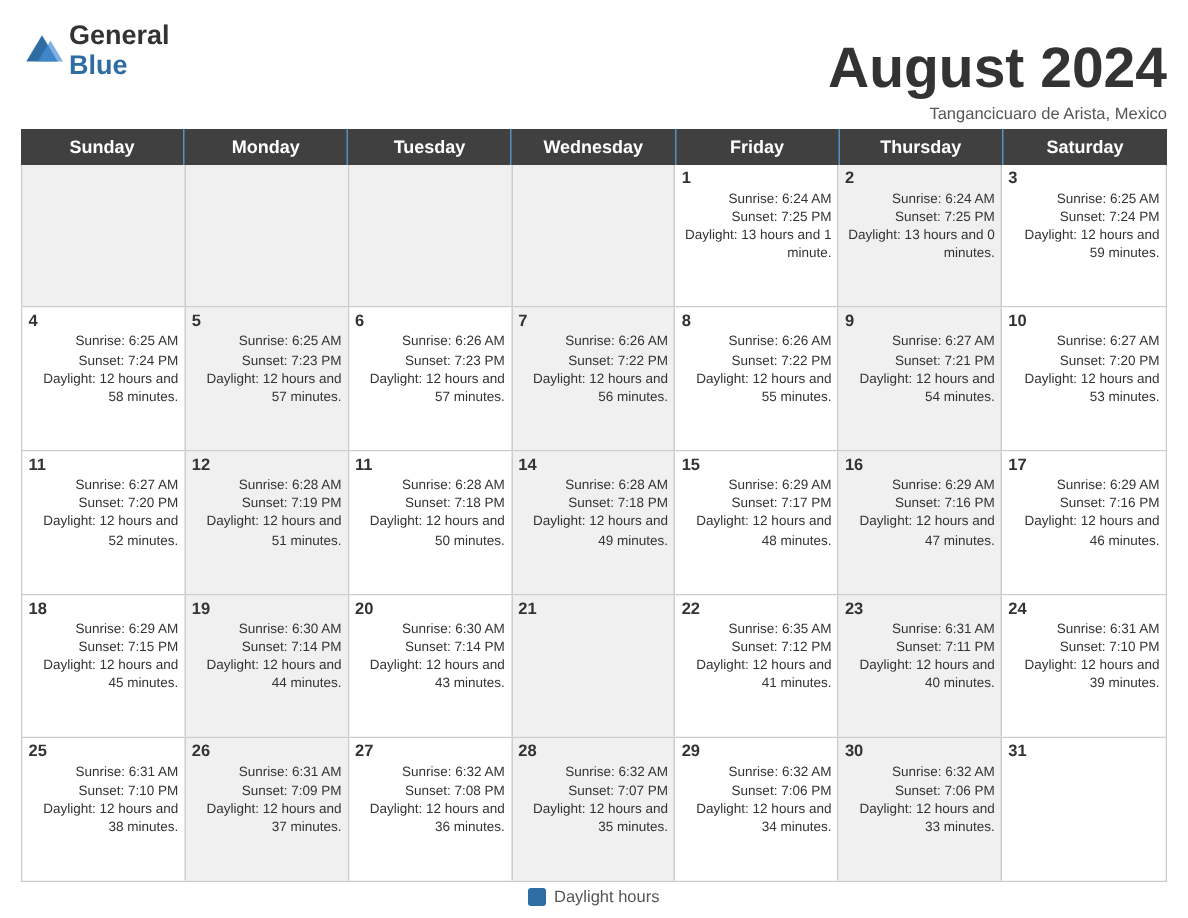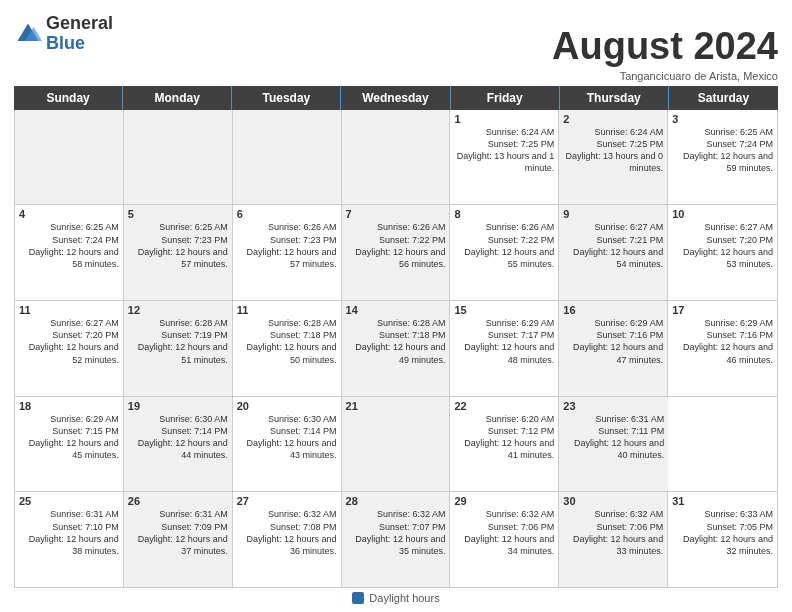--- a/index.html
+++ b/index.html
@@ -320,32 +320,39 @@
             <div class="day-info">Sunrise: 6:30 AM
 Sunset: 7:14 PM
 Daylight: 12 hours
 and 43 minutes.</div>
           </div>
           <div class="cal-cell shaded">
             <div class="day-num">21</div>
           </div>
           <div class="cal-cell">
             <div class="day-num">22</div>
-            <div class="day-info">Sunrise: 6:20 AM
+            <div class="day-info">Sunrise: 6:35 AM
 Sunset: 7:12 PM
 Daylight: 12 hours
 and 41 minutes.</div>
           </div>
           <div class="cal-cell shaded">
             <div class="day-num">23</div>
             <div class="day-info">Sunrise: 6:31 AM
 Sunset: 7:11 PM
 Daylight: 12 hours
 and 40 minutes.</div>
           </div>
+          <div class="cal-cell">
+            <div class="day-num">24</div>
+            <div class="day-info">Sunrise: 6:31 AM
+Sunset: 7:10 PM
+Daylight: 12 hours
+and 39 minutes.</div>
+          </div>
         </div>
         <div class="cal-row">
           <div class="cal-cell">
             <div class="day-num">25</div>
             <div class="day-info">Sunrise: 6:31 AM
 Sunset: 7:10 PM
 Daylight: 12 hours
 and 38 minutes.</div>
           </div>
           <div class="cal-cell shaded">
@@ -378,24 +385,20 @@
           </div>
           <div class="cal-cell shaded">
             <div class="day-num">30</div>
             <div class="day-info">Sunrise: 6:32 AM
 Sunset: 7:06 PM
 Daylight: 12 hours
 and 33 minutes.</div>
           </div>
           <div class="cal-cell">
             <div class="day-num">31</div>
-            <div class="day-info">Sunrise: 6:33 AM
-Sunset: 7:05 PM
-Daylight: 12 hours
-and 32 minutes.</div>
           </div>
         </div>
       </div>
   </div>
 
   <div class="footer">
     <span class="footer-dot"></span>
     <span>Daylight hours</span>
   </div>
 </div>

